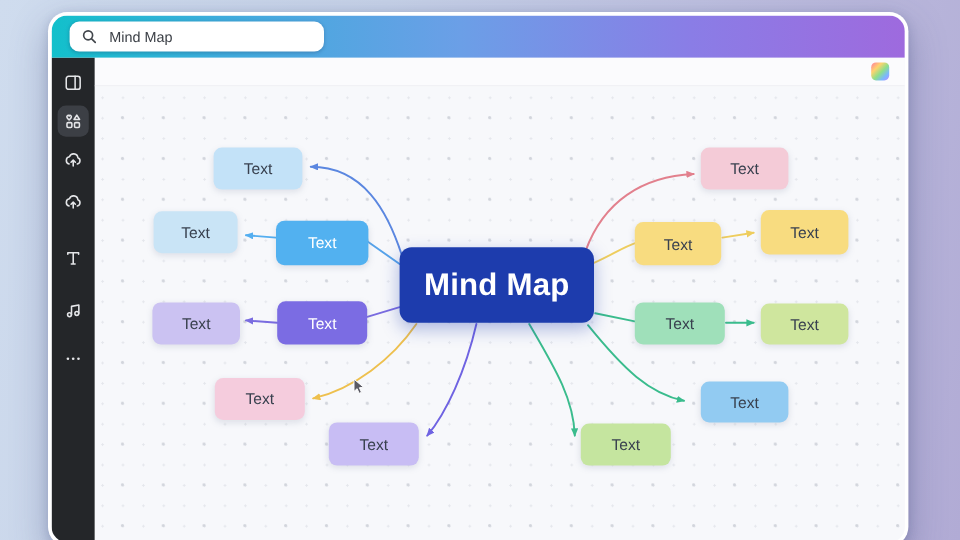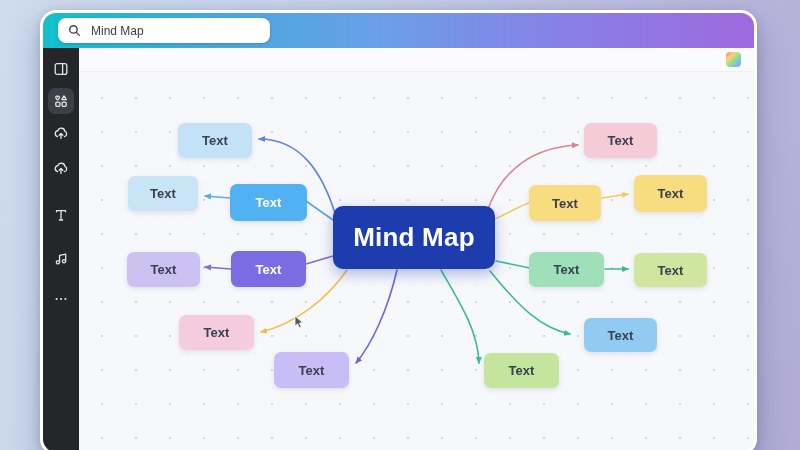--- a/index.html
+++ b/index.html
@@ -31,21 +31,21 @@
   .toolstrip{flex:none;height:23px;background:#fbfbfd;border-bottom:1px solid #eeeef3;
     display:flex;align-items:center;justify-content:flex-end;padding-right:13px;}
   .palette{width:15px;height:15px;border-radius:4px;cursor:pointer;
     background:linear-gradient(135deg,#ff7aa2 0%,#ffd36e 30%,#8ee08a 55%,#7ab8ff 78%,#c08aff 100%);}
   .canvas{flex:1;position:relative;background-color:#f7f8fb;overflow:hidden;
     background-image:radial-gradient(circle,#d2d5dc 1px,transparent 1.4px),
                      radial-gradient(circle,#e5e7ec .8px,transparent 1px);
     background-size:34px 34px,17px 17px;background-position:6px 9px,-2px 1px;}
   #wires{position:absolute;inset:0;width:100%;height:100%;}
   .node{position:absolute;border-radius:7px;display:flex;align-items:center;justify-content:center;
-    font-size:13px;font-weight:700;cursor:pointer;
+    font-size:13px;font-weight:400;cursor:pointer;
     box-shadow:0 2px 5px rgba(110,120,150,.18);}
   .center-node{border-radius:10px;font-size:26px;font-weight:800;letter-spacing:.2px;
     box-shadow:0 5px 14px rgba(29,60,173,.35);}
   .cursor{position:absolute;left:215px;top:243px;width:11px;height:15px;}
 </style>
 </head>
 <body>
 
 <div class="bg"></div>
 

